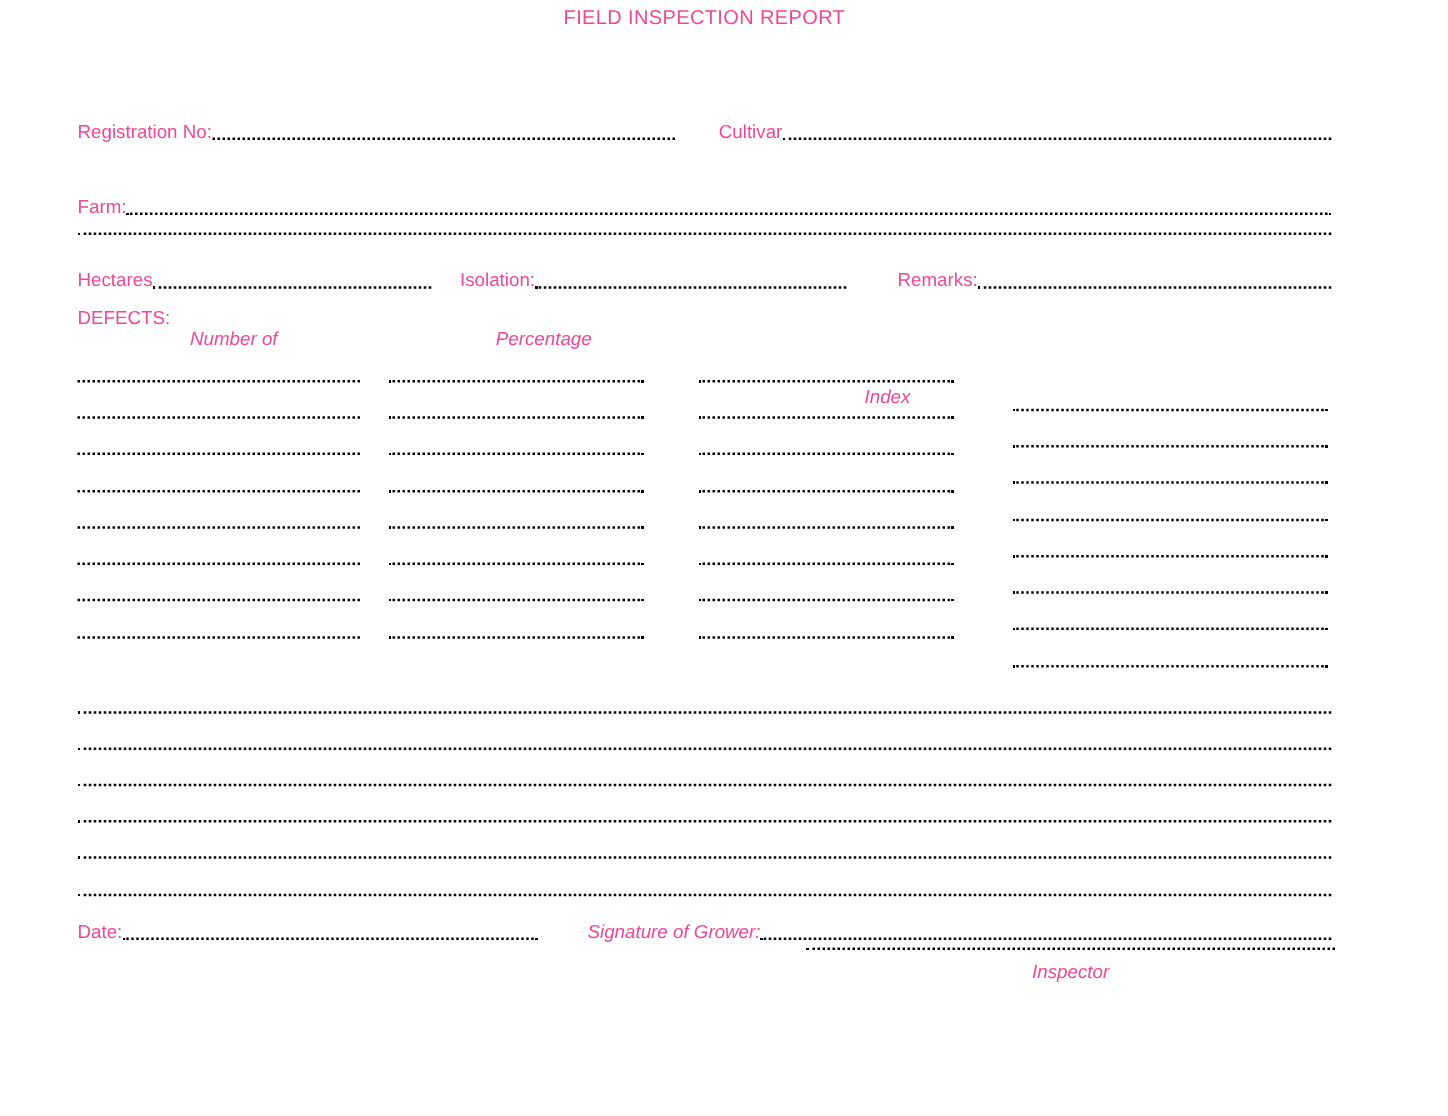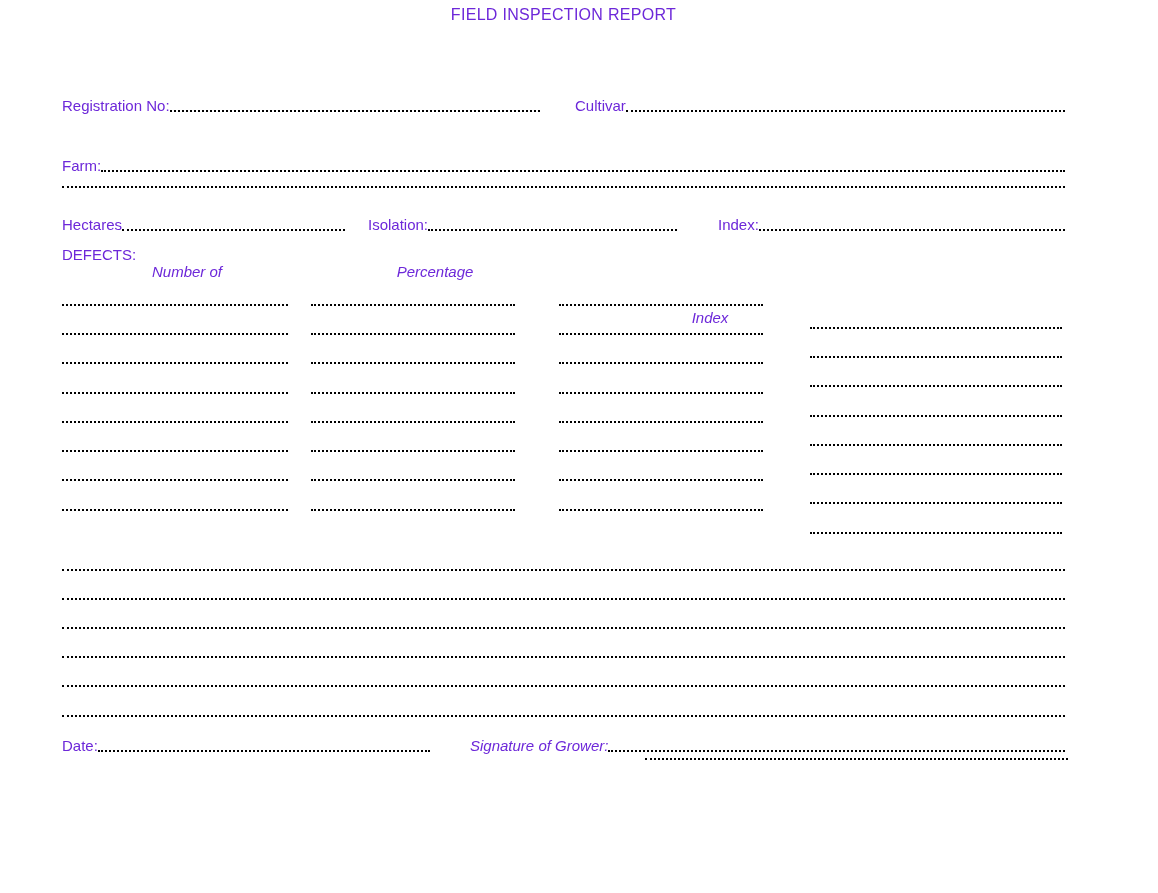--- a/index.html
+++ b/index.html
@@ -1,21 +1,21 @@
 <!DOCTYPE html>
 <html><head>
 <meta charset="utf-8">
 <style>
   html,body{margin:0;padding:0;background:#fff;}
   .page{
     position:relative;
     width:1158px;height:893px;
     background:#ffffff;
     font-family:"Liberation Sans",sans-serif;
-    font-size:15px;color:#6d28d9;
+    font-size:15px;color:#ec4899;
     overflow:hidden;
   }
   .title{
     position:absolute;top:5px;left:62px;right:93px;height:20px;
     text-align:center;font-size:16px;line-height:20px;
     letter-spacing:0.3px;
   }
   .row{
     position:absolute;left:62px;right:93px;height:20px;
     display:flex;align-items:flex-end;margin-top:12px;
@@ -86,21 +86,21 @@
       <span class="lbl">Hectares</span>
       <span class="fill"></span>
     </div>
     <div class="gap" style="width:23px"></div>
     <div class="seg" style="width:309px">
       <span class="lbl">Isolation:</span>
       <span class="fill"></span>
     </div>
     <div class="gap" style="width:41px"></div>
     <div class="seg grow">
-      <span class="lbl">Index:</span>
+      <span class="lbl">Remarks:</span>
       <span class="fill"></span>
     </div>
   </div>
 
   <div class="row" style="top:233px">
     <span class="lbl">DEFECTS:</span>
   </div>
 
   <div class="def-head">
     <div class="hc w2">Number of</div>
@@ -188,14 +188,15 @@
     </div>
     <div class="gap" style="width:40px"></div>
     <div class="seg grow">
       <span class="lbl italic">Signature of Grower:</span>
       <span class="fill"></span>
     </div>
   </div>
 
   <div class="dline" style="left:645px;width:423px;top:758px"></div>
 
+  <div class="inspector">Inspector</div>
 
 </div>
 
 </body></html>

